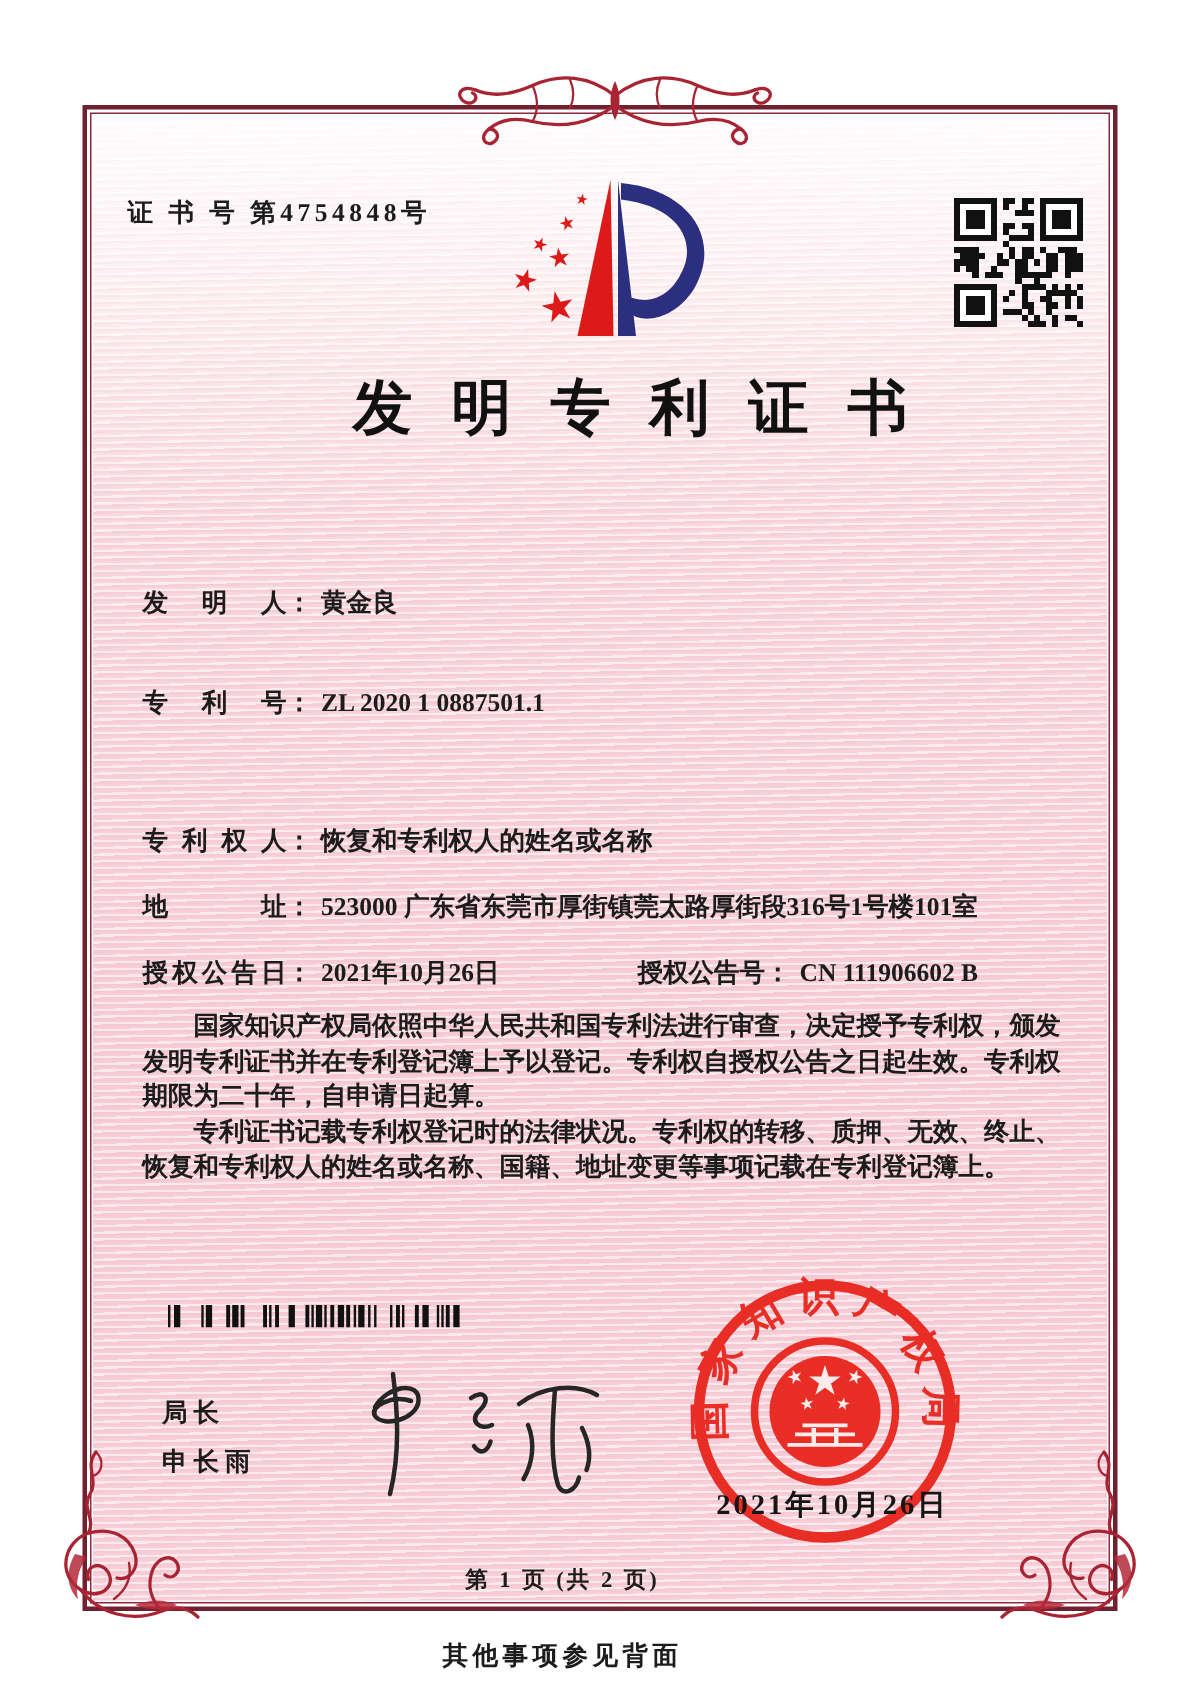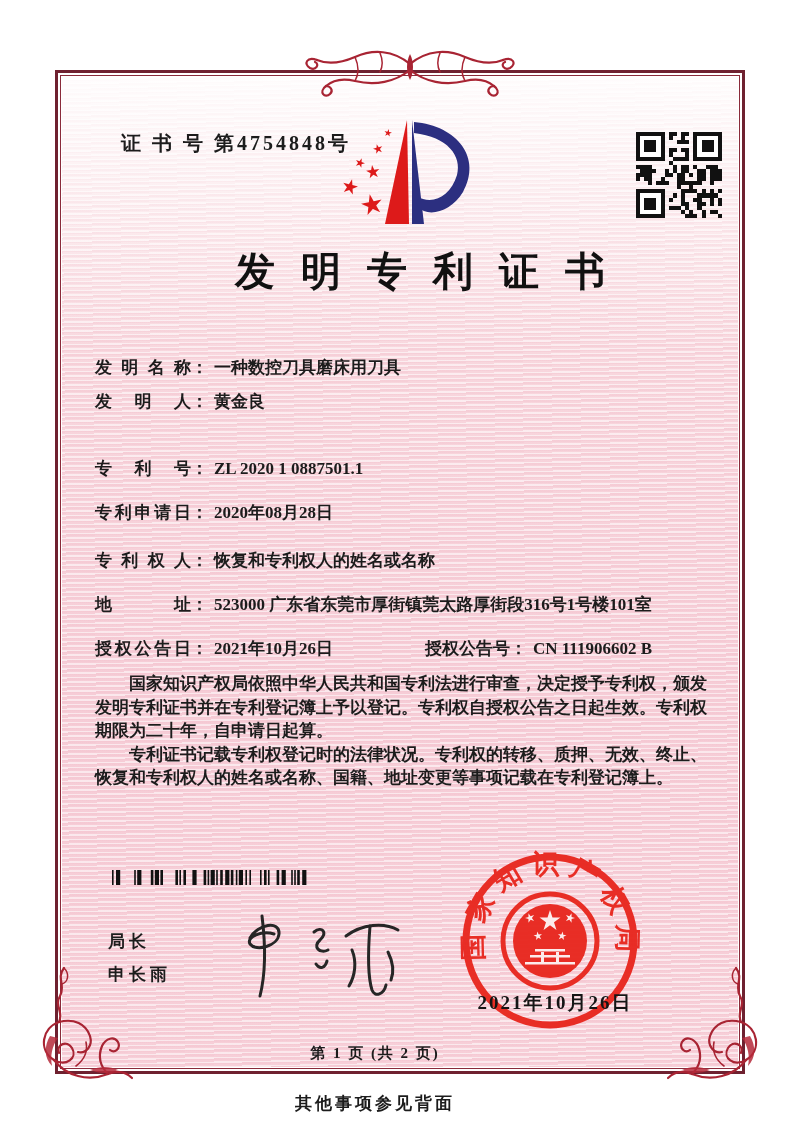--- a/index.html
+++ b/index.html
@@ -18,21 +18,21 @@
   }
   .frame-inner{
     position:absolute;inset:4px;
     background:
       linear-gradient(180deg, rgba(255,255,255,.9) 0, rgba(255,255,255,.35) 150px, rgba(255,255,255,0) 270px),
       repeating-linear-gradient(179deg, rgba(255,255,255,0) 0 1.5px, rgba(255,255,255,.55) 1.5px 3px, rgba(243,195,206,.38) 3px 4.5px),
       linear-gradient(180deg,#fbe7ea 0%,#f8d6dd 30%,#f6ccd6 62%,#f7cfd8 100%);
   }
   .abs{position:absolute;}
   
-  .cert-no{left:85px;top:130px;font-size:20px;font-weight:600;letter-spacing:3px;margin-left:36px;}
+  .cert-no{left:85px;top:130px;font-size:17px;font-weight:600;letter-spacing:3px;}
   .title{
     left:55px;top:244px;width:730px;text-align:center;
     font-size:40px;font-weight:700;letter-spacing:26px;text-indent:26px;color:#111;
   }
   
   .frow{left:95px;font-size:17px;font-weight:700;line-height:23px;white-space:nowrap;}
   .flabel{display:inline-block;width:96px;text-align:justify;text-align-last:justify;vertical-align:top;}
   .fcolon{display:inline-block;margin-right:6px;vertical-align:top;}
   .fvalue{display:inline-block;vertical-align:top;font-weight:700;}
   .wrapval{white-space:normal;max-width:528px;line-height:24px;}
@@ -249,31 +249,25 @@
       <rect x="14" y="0" width="7" height="7" fill="#111"></rect>
       <rect x="15" y="1" width="5" height="5" fill="#fff"></rect>
       <rect x="16" y="2" width="3" height="3" fill="#111"></rect>
       <rect x="0" y="14" width="7" height="7" fill="#111"></rect>
       <rect x="1" y="15" width="5" height="5" fill="#fff"></rect>
       <rect x="2" y="16" width="3" height="3" fill="#111"></rect>
     </svg>
 
   <div class="abs title">发明专利证书</div>
 
-  <div class="abs frow" style="top:356px">
-    <span class="flabel">发明名称</span><span class="fcolon">：</span><span class="fvalue">一种数控刀具磨床用刀具</span>
-  </div>
   <div class="abs frow" style="top:390px">
     <span class="flabel">发明人</span><span class="fcolon">：</span><span class="fvalue">黄金良</span>
   </div>
   <div class="abs frow" style="top:457px">
     <span class="flabel">专利号</span><span class="fcolon">：</span><span class="fvalue">ZL 2020 1 0887501.1</span>
-  </div>
-  <div class="abs frow" style="top:501px">
-    <span class="flabel">专利申请日</span><span class="fcolon">：</span><span class="fvalue">2020年08月28日</span>
   </div>
   <div class="abs frow" style="top:549px">
     <span class="flabel">专利权人</span><span class="fcolon">：</span><span class="fvalue">恢复和专利权人的姓名或名称</span>
   </div>
   <div class="abs frow" style="top:593px">
     <span class="flabel">地址</span><span class="fcolon">：</span><span class="fvalue wrapval">523000 广东省东莞市厚街镇莞太路厚街段316号1号楼101室</span>
   </div>
   <div class="abs frow" style="top:637px">
     <span class="flabel">授权公告日</span><span class="fcolon">：</span><span class="fvalue">2021年10月26日</span><span class="fvalue pair2">授权公告号</span><span class="fcolon">：</span><span class="fvalue">CN 111906602 B</span>
   </div>

